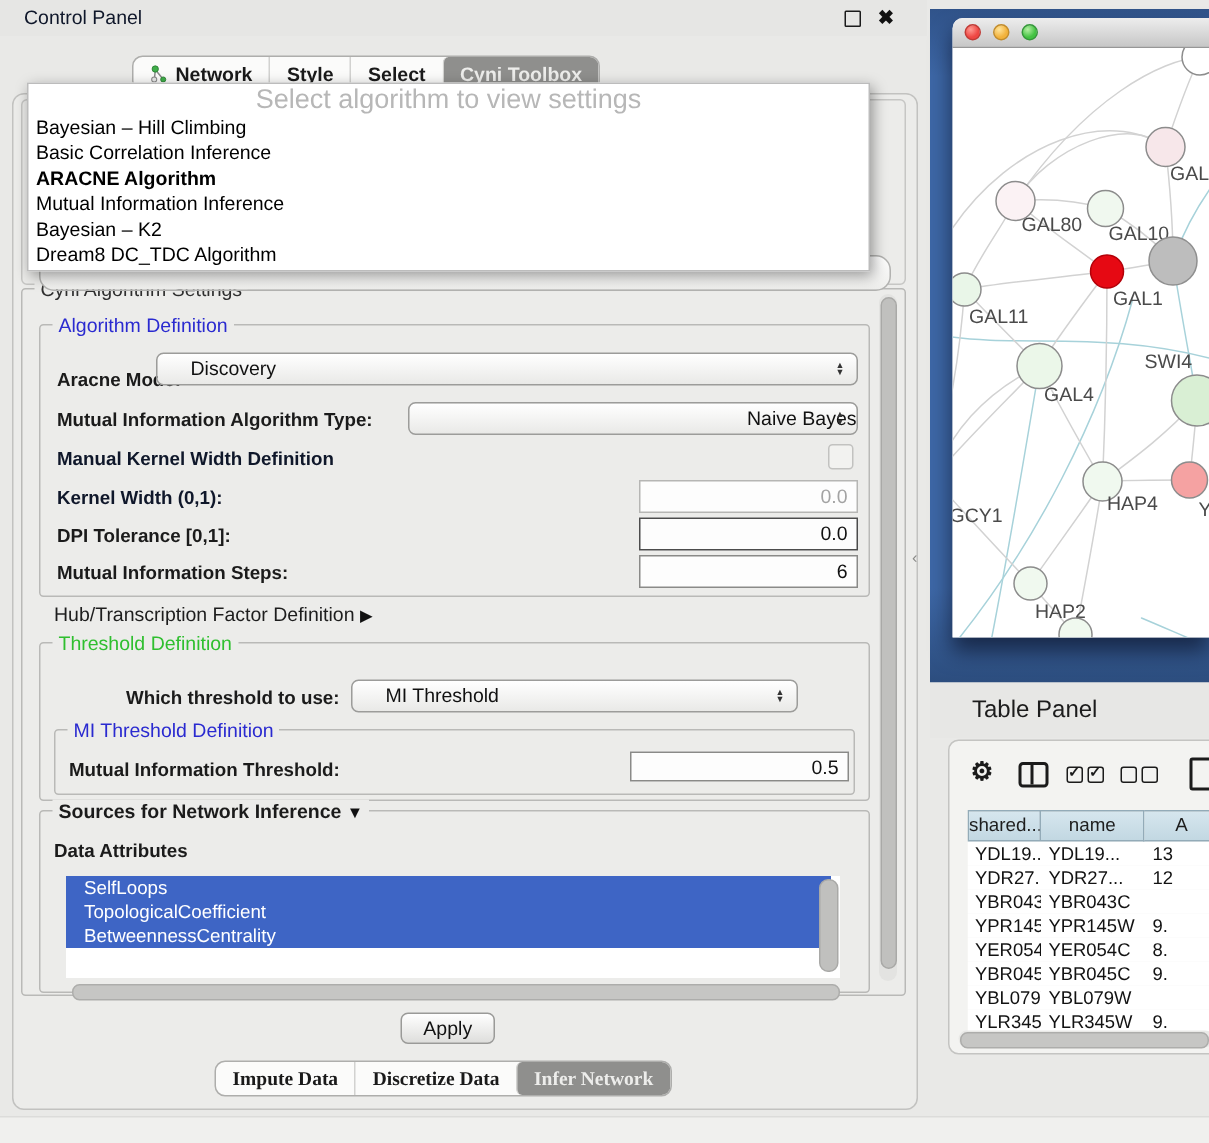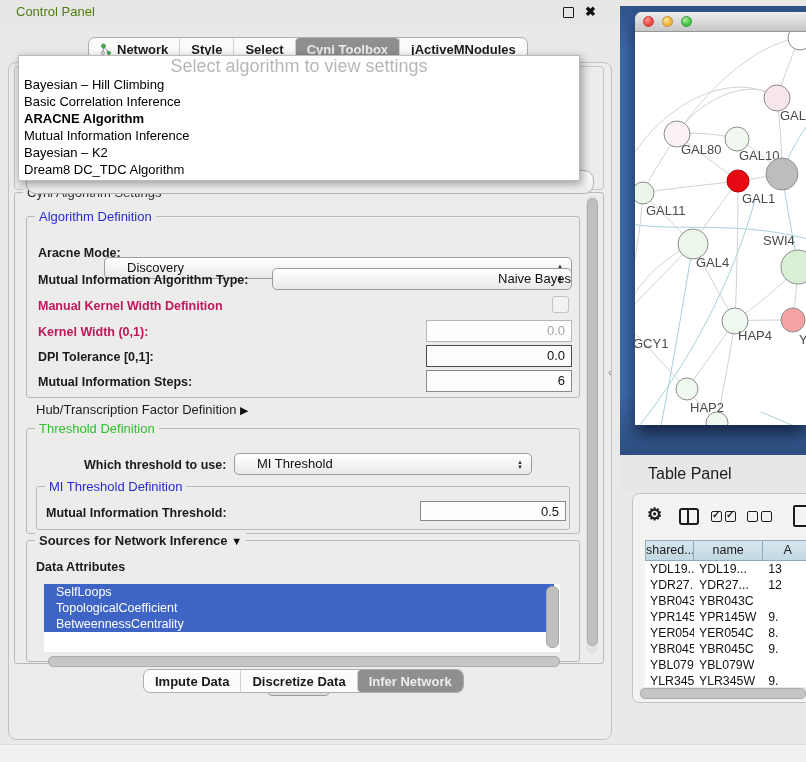--- a/index.html
+++ b/index.html
@@ -2,21 +2,21 @@
 <html><head>
 <meta charset="utf-8">
 <style>
   html,body{margin:0;padding:0;}
   body{width:806px;height:762px;background:#e9e9e7;font-family:"Liberation Sans",sans-serif;position:relative;overflow:hidden;}
   #screen{position:absolute;inset:0;width:806px;height:762px;}
   .abs{position:absolute;}
 
   
   .cp-titlebar{left:0;top:8;width:618px;height:24px;background:#e6e6e4;}
-  .cp-title{position:absolute;left:16px;top:0;line-height:24px;font-size:13px;color:#4d7c0f;}
+  .cp-title{position:absolute;left:16px;top:0;line-height:24px;font-size:13px;color:#0f172a;}
   .float-icon{position:absolute;right:44px;top:7px;width:9px;height:9px;border:1.5px solid #1b1b1b;border-radius:1px;background:transparent;}
   .close-icon{position:absolute;right:22px;top:3px;font-size:13px;font-weight:700;color:#111;line-height:18px;}
 
   .cp-tabs{left:88px;top:37px;height:22px;display:inline-flex;align-items:stretch;border:1px solid #aeaeac;border-radius:7px;background:#fbfbfa;overflow:hidden;}
   .tab{display:flex;align-items:center;padding:0 11px;font-size:13px;font-weight:700;color:#1a1a1a;border-left:1px solid #d2d2d0;cursor:default;}
   .tab:first-child{border-left:none;}
   .tab.selected{background:#8f8f8d;color:#ededeb;border-radius:4px;}
   .tab-icon{margin-right:5px;display:inline-flex;}
 
   .cp-body{left:8px;top:62px;width:602px;height:676px;border:1px solid #c2c2c0;border-radius:8px;background:#ececea;}
@@ -32,21 +32,21 @@
 
   
   .grp{position:absolute;border:1px solid #b9b9b7;border-radius:3px;}
   .legend{position:absolute;top:-8px;left:8px;background:#ececea;padding:0 4px;font-size:13px;white-space:nowrap;}
   .legend.plain{color:#2f2f2f;}
   .legend.blue{color:#2a2ad0;}
   .legend.green{color:#2fbf2f;}
   .legend.bold{font-weight:700;color:#1b1b1b;}
 
   .lbl{position:absolute;font-size:12.5px;font-weight:700;color:#1b1b1b;white-space:nowrap;}
-  .lbl.disabled{color:#be185d;}
+  .lbl.disabled{color:#0f172a;}
 
   .combo{position:absolute;height:22px;box-sizing:border-box;border:1px solid #9c9c9a;border-radius:5px;background:linear-gradient(#ffffff,#e9e9e7);font-size:13px;color:#111;line-height:20px;padding-left:22px;}
   .combo .arrows{position:absolute;right:8px;top:1px;display:flex;flex-direction:column;align-items:center;font-size:6px;line-height:5px;color:#333;height:20px;justify-content:center;}
 
   .field{position:absolute;box-sizing:border-box;background:#fdfdfd;border:1px solid #b6b6b4;font-size:13px;color:#111;text-align:right;padding:0 6px;line-height:20px;}
   .field.gray{color:#a3a3a3;}
   .field.dark{border-color:#4c4c4c;}
   .field.mid{border-color:#8a8a88;}
 
   .checkbox{position:absolute;width:15px;height:15px;border:1px solid #c2c2c0;border-radius:3px;background:#f2f2f0;}
@@ -127,23 +127,20 @@
       </div>
       <div class="tab">
         <span>Style</span>
       </div>
       <div class="tab">
         <span>Select</span>
       </div>
       <div class="tab selected">
         <span>Cyni Toolbox</span>
       </div>
-      <div class="tab">
-        <span>jActiveMNodules</span>
-      </div>
     </div>
 
   <div class="abs cp-body"></div>
   <div class="abs inner-top"></div>
   <div class="abs combo-sliver"></div>
 
   <div class="abs dd-popup">
     <div class="dd-placeholder">Select algorithm to view settings</div>
     <div id="ddItems">
         <div class="dd-item">Bayesian – Hill Climbing</div>
@@ -159,21 +156,21 @@
     <span class="legend plain">Cyni Algorithm Settings</span>
   </div>
   <div class="vscroll-track" style="left:586px;top:196px;width:12px;height:458px;">
     <div class="vscroll-thumb" style="left:1px;top:2px;width:9px;height:446px;"></div>
   </div>
 
   <div class="grp" style="left:26px;top:216px;width:552px;height:180px;">
     <span class="legend blue">Algorithm Definition</span>
   </div>
   <span class="lbl" style="left:38px;top:246px;">Aracne Mode:</span>
-  <div class="combo" style="left:104px;top:257px;width:468px;">
+  <div class="combo" style="left:104px;top:235px;width:468px;">
     <span>Discovery</span>
     <span class="arrows">
         <span>▲</span>
         <span>▼</span>
       </span>
   </div>
   <span class="lbl" style="left:38px;top:273px;">Mutual Information Algorithm Type:</span>
   <div class="combo" style="left:272px;top:268px;width:300px;text-align:right;">
     <span>Naive Bayes</span>
     <span class="arrows">
@@ -219,21 +216,21 @@
   <div class="attr-list" id="attrList">
       <div class="attr-item selected">SelfLoops</div>
       <div class="attr-item selected">TopologicalCoefficient</div>
       <div class="attr-item selected">BetweennessCentrality</div>
     </div>
   <div class="vscroll-thumb" style="left:546px;top:586px;width:11px;height:60px;"></div>
   <div class="hscroll-thumb" style="left:48px;top:656px;width:510px;height:9px;"></div>
 
   <div class="abs apply-btn">Apply</div>
 
-  <div class="abs cp-tabs" id="bottomTabs" style="left:143px;top:669px;">
+  <div class="abs cp-tabs" id="bottomTabs" style="left:143px;top:707px;font-family:Liberation Serif, serif;">
       <div class="tab">
         <span>Impute Data</span>
       </div>
       <div class="tab">
         <span>Discretize Data</span>
       </div>
       <div class="tab selected">
         <span>Infer Network</span>
       </div>
     </div>

